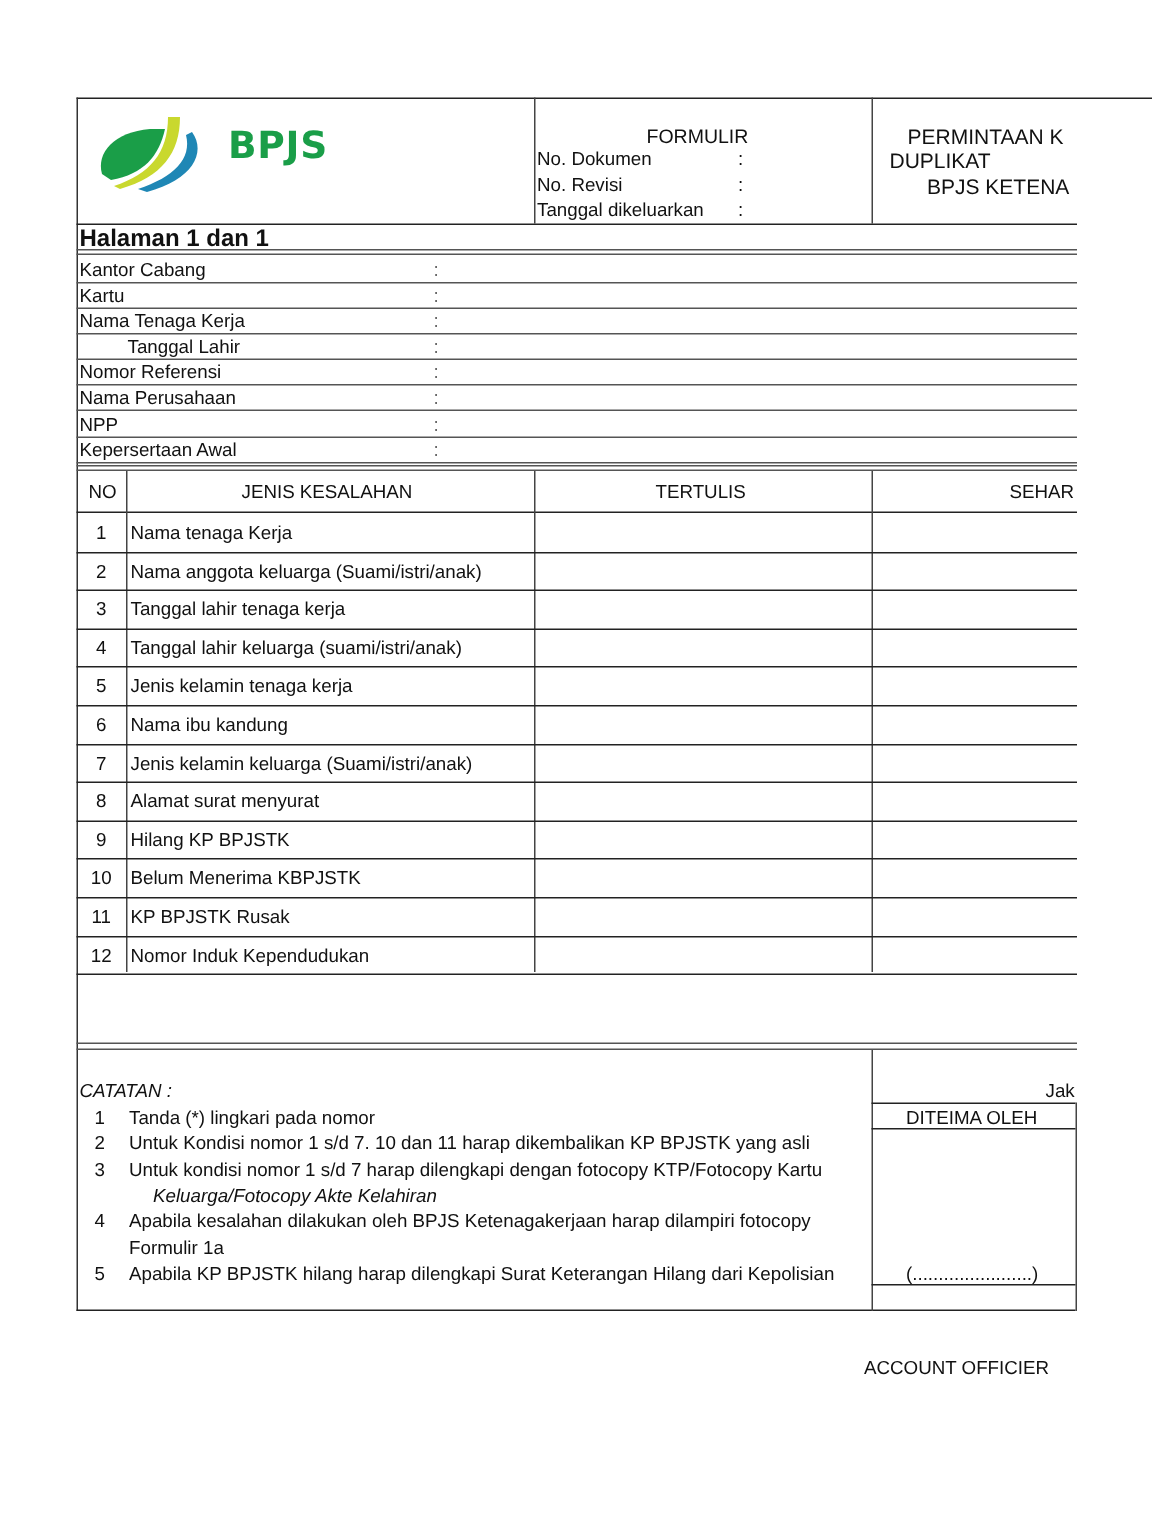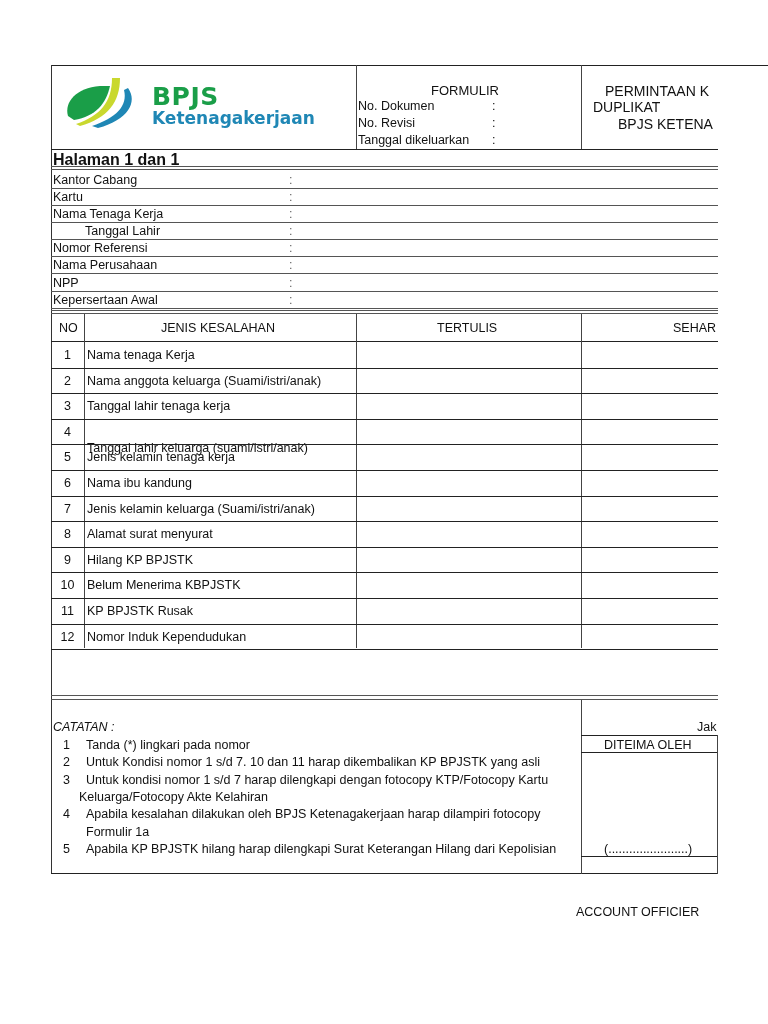--- a/index.html
+++ b/index.html
@@ -27,21 +27,20 @@
 
 <div>
 
   <div class="abs" style="left:62px; top:74px; width:280px; height:62px;">
     <svg class="abs" style="left:0; top:0;" width="80" height="60" viewBox="0 0 80 60">
       <path d="M6 42 C2 28 14 14 38 12 L48 12 C44 30 34 42 12 46 Z" fill="#1a9e48"></path>
       <path d="M50 4 L58 4 C58 28 46 44 18 52 L14 50 C38 42 50 28 50 4 Z" fill="#c9d82e"></path>
       <path d="M66 14 C76 28 66 46 36 54 L30 52 C54 44 66 32 62 16 Z" fill="#1f87b5"></path>
     </svg>
     <div class="abs logo-bpjs" style="left:90px; top:8px;">BPJS</div>
-    <div class="abs logo-sub" style="left:90px; top:34px;">Ketenagakerjaan</div>
   </div>
 
   <div class="vline" style="left:356px; top:65px; height:84px;"></div>
   <div class="vline" style="left:581px; top:65px; height:84px;"></div>
 
   <div class="t" style="left:431px; top:74px; font-size:13px;margin-top:10px;">FORMULIR</div>
 
   <div>
     <div class="t" style="left:358px; top:99px;">No. Dokumen</div>
     <div class="t" style="left:492px; top:99px;">:</div>
@@ -148,21 +147,21 @@
       </div>
       <div>
         <div class="t rowno" style="left:51px; top:399.2px;">3</div>
         <div class="t" style="left:87px; top:399.2px;">Tanggal lahir tenaga kerja</div>
         <div class="abs" style="left:357px; top:393.2px; width:224px; height:25px;"></div>
         <div class="abs" style="left:582px; top:393.2px; width:135px; height:25px;"></div>
         <div class="hline dark" style="left:51px; top:418.8px; width:667px;"></div>
       </div>
       <div>
         <div class="t rowno" style="left:51px; top:424.8px;">4</div>
-        <div class="t" style="left:87px; top:424.8px;margin-top:16px;">Tanggal lahir keluarga (suami/istri/anak)</div>
+        <div class="t" style="left:87px; top:424.8px;">Tanggal lahir keluarga (suami/istri/anak)</div>
         <div class="abs" style="left:357px; top:418.8px; width:224px; height:25px;"></div>
         <div class="abs" style="left:582px; top:418.8px; width:135px; height:25px;"></div>
         <div class="hline dark" style="left:51px; top:444.40000000000003px; width:667px;"></div>
       </div>
       <div>
         <div class="t rowno" style="left:51px; top:450.4px;">5</div>
         <div class="t" style="left:87px; top:450.4px;">Jenis kelamin tenaga kerja</div>
         <div class="abs" style="left:357px; top:444.4px; width:224px; height:25px;"></div>
         <div class="abs" style="left:582px; top:444.4px; width:135px; height:25px;"></div>
         <div class="hline dark" style="left:51px; top:470px; width:667px;"></div>
@@ -229,21 +228,21 @@
         <div class="t" style="left:63px; top:738px;">1</div>
         <div class="t" style="left:86px; top:738px;">Tanda (*) lingkari pada nomor</div>
       </div>
       <div>
         <div class="t" style="left:63px; top:755.3px;">2</div>
         <div class="t" style="left:86px; top:755.3px;">Untuk Kondisi nomor 1 s/d 7. 10 dan 11 harap dikembalikan KP BPJSTK yang asli</div>
       </div>
       <div>
         <div class="t" style="left:63px; top:772.5999999999999px;">3</div>
         <div class="t" style="left:86px; top:772.5999999999999px;">Untuk kondisi nomor 1 s/d 7 harap dilengkapi dengan fotocopy KTP/Fotocopy Kartu</div>
-        <div class="t" style="left:79px; top:789.8999999999999px;">Keluarga/Fotocopy Akte Kelahiran</div>
+        <div class="t" style="left:102px; top:789.8999999999999px;font-style:italic;">Keluarga/Fotocopy Akte Kelahiran</div>
       </div>
       <div>
         <div class="t" style="left:63px; top:807.1999999999999px;">4</div>
         <div class="t" style="left:86px; top:807.1999999999999px;">Apabila kesalahan dilakukan oleh BPJS Ketenagakerjaan harap dilampiri fotocopy</div>
         <div class="t" style="left:86px; top:824.4999999999999px;">Formulir 1a</div>
       </div>
       <div>
         <div class="t" style="left:63px; top:841.8px;">5</div>
         <div class="t" style="left:86px; top:841.8px;">Apabila KP BPJSTK hilang harap dilengkapi Surat Keterangan Hilang dari Kepolisian</div>
       </div>

